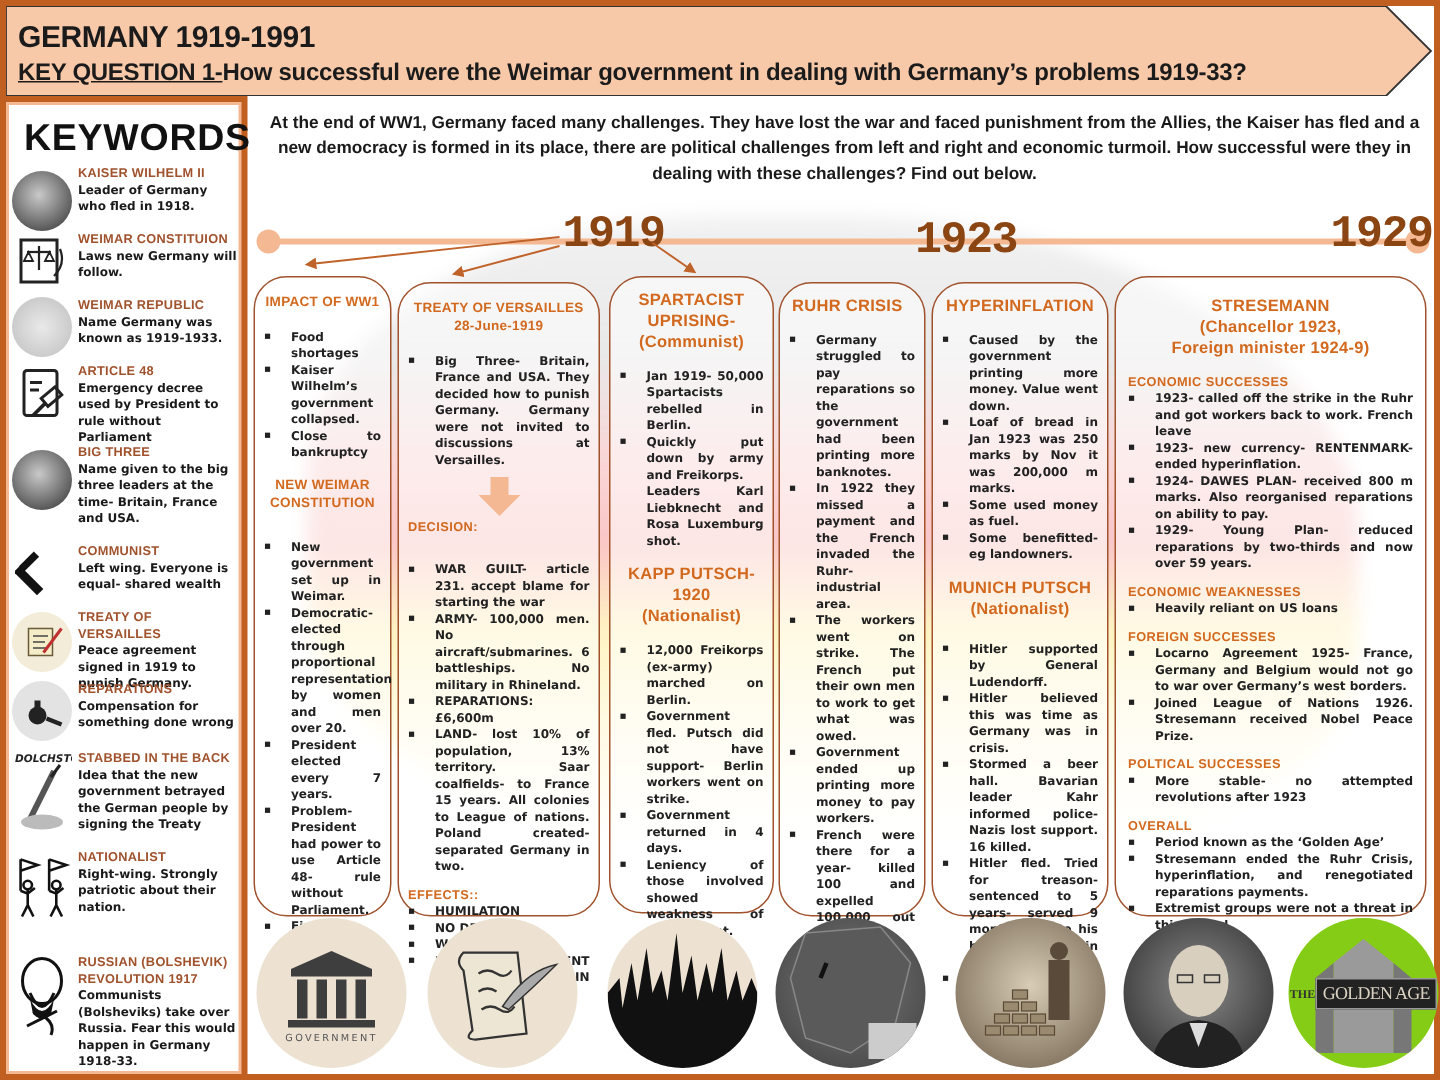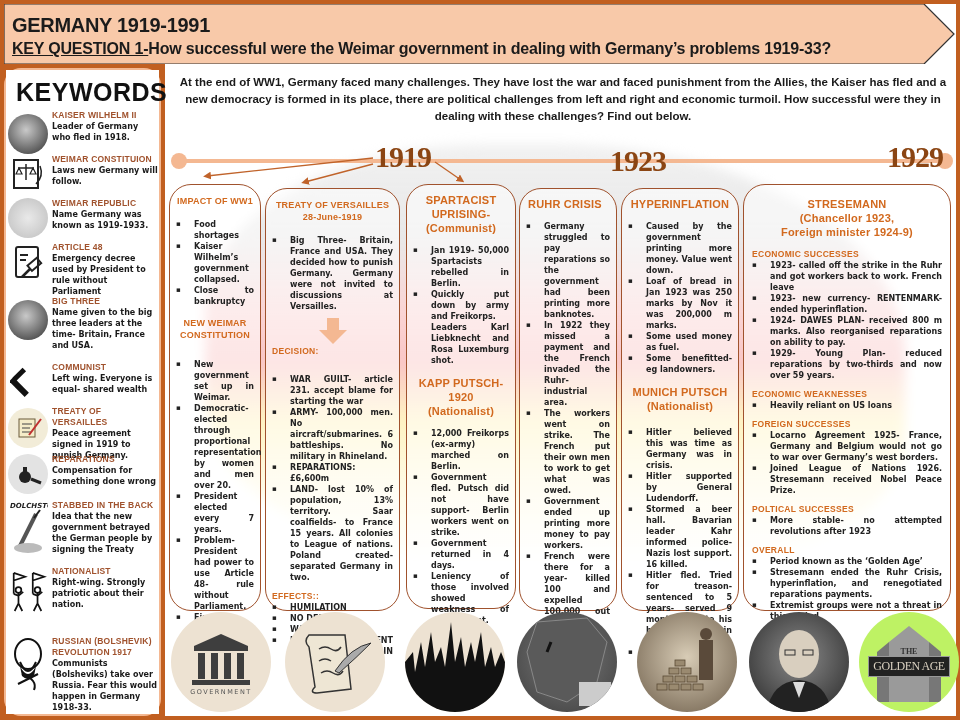--- a/index.html
+++ b/index.html
@@ -32,21 +32,20 @@
   .banner .kq .kq-label { text-decoration: underline; }
 
   
   .sidebar {
     position: absolute; left: 0; top: 64px; width: 165px; height: 656px;
     background: #c15f20;
   }
   .sidebar-inner {
     position: absolute; left: 4px; top: 4px; width: 157px; height: 648px;
     background: #f4b892;
-    border-radius: 17px;
   }
   .sidebar-panel {
     position: absolute; left: 2px; top: 2px; width: 153px; height: 644px; background: #fff;
   }
   .kw-title {
     position: absolute; left: 10px; top: 8px; font-family: "Liberation Sans", sans-serif;
     font-weight: bold; font-size: 25px; color: #111; letter-spacing: 0.5px;
   }
   .kw-item { position: absolute; left: 0; width: 153px; }
   .kw-icon {
@@ -78,21 +77,21 @@
     line-height: 17px; color: #1a1a1a;
   }
   .timeline-line {
     position: absolute; left: 12px; top: 95px; width: 770px; height: 4px; background: #f4b892;
   }
   .timeline-dot {
     position: absolute; left: 6px; top: 89px; width: 16px; height: 16px; border-radius: 50%; background: #f4b892;
   }
   .timeline-dot.end { left: 772px; }
   .year {
-    position: absolute; font-family: Liberation Serif, serif; font-weight: bold;
+    position: absolute; font-family: Liberation Mono, monospace; font-weight: bold;
     font-size: 30px; color: #8b4513; letter-spacing: -1px;
   }
   .arrows { position: absolute; left: 0; top: 0; }
 
   .card {
     position: absolute; border: 1.5px solid #a0522d; border-radius: 22px;
     background: rgba(255,255,255,0.55);
     padding: 6px 6px;
   }
   .card h3 {
@@ -403,22 +402,22 @@
     <h3 class="lg" style="margin-top:2px">HYPERINFLATION</h3>
     <ul style="margin-top:10px">
       <li>Caused by the government printing more money. Value went down.</li>
       <li>Loaf of bread in Jan 1923 was 250 marks by Nov it was 200,000 m marks.</li>
       <li>Some used money as fuel.</li>
       <li>Some benefitted- eg landowners.</li>
     </ul>
     <h3 class="lg" style="margin-top:10px">MUNICH PUTSCH</h3>
     <h3 class="lg">(Nationalist)</h3>
     <ul style="margin-top:14px">
+      <li>Hitler supported by General Ludendorff.</li>
       <li>Hitler believed this was time as Germany was in crisis.</li>
-      <li>Hitler supported by General Ludendorff.</li>
       <li>Stormed a beer hall. Bavarian leader Kahr informed police- Nazis lost support. 16 killed.</li>
       <li>Hitler fled. Tried for treason- sentenced to 5 years- served 9 months. Wrote his book ‘Mein Kampf’.</li>
       <li>Gave Nazis lots of publicity.</li>
     </ul>
   </div>
 
   <div class="card" style="left:578px;top:120px;width:208px;height:427px;padding:6px 8px">
     <h3 class="lg" style="margin-top:6px">STRESEMANN</h3>
     <h3 class="lg">(Chancellor 1923,</h3>
     <h3 class="lg">Foreign minister 1924-9)</h3>
@@ -502,21 +501,21 @@
   </div>
   <div class="pic dark" style="left:584px">
     <svg width="100" height="100" viewBox="0 0 100 100">
       <ellipse cx="50" cy="42" rx="20" ry="24" fill="#d9cfbf"></ellipse>
       <path d="M18 100 Q22 70 50 68 Q78 70 82 100 Z" fill="#222"></path>
       <path d="M44 70 L50 86 L56 70 Z" fill="#ddd"></path>
       <rect x="36" y="38" width="10" height="5" fill="none" stroke="#333"></rect>
         <rect x="54" y="38" width="10" height="5" fill="none" stroke="#333"></rect>
     </svg>
   </div>
-  <div class="pic" style="left:694px;background:#bef264;flex-direction:column">
+  <div class="pic" style="left:694px;background:#84cc16;flex-direction:row">
     <svg width="100" height="100" viewBox="0 0 100 100" style="position:absolute;left:0;top:0">
       <polygon points="30,90 30,30 50,14 70,30 70,90" fill="#9a9a9a"></polygon>
       <polygon points="18,90 18,40 30,30 30,90" fill="#777"></polygon>
         <polygon points="82,90 82,40 70,30 70,90" fill="#777"></polygon>
     </svg>
     <div style="position:relative;font-size:8px;color:#333;font-weight:bold;font-family:'Liberation Serif',serif">THE</div>
     <div class="golden" style="position:relative">GOLDEN AGE</div>
   </div>
 </div>
 

